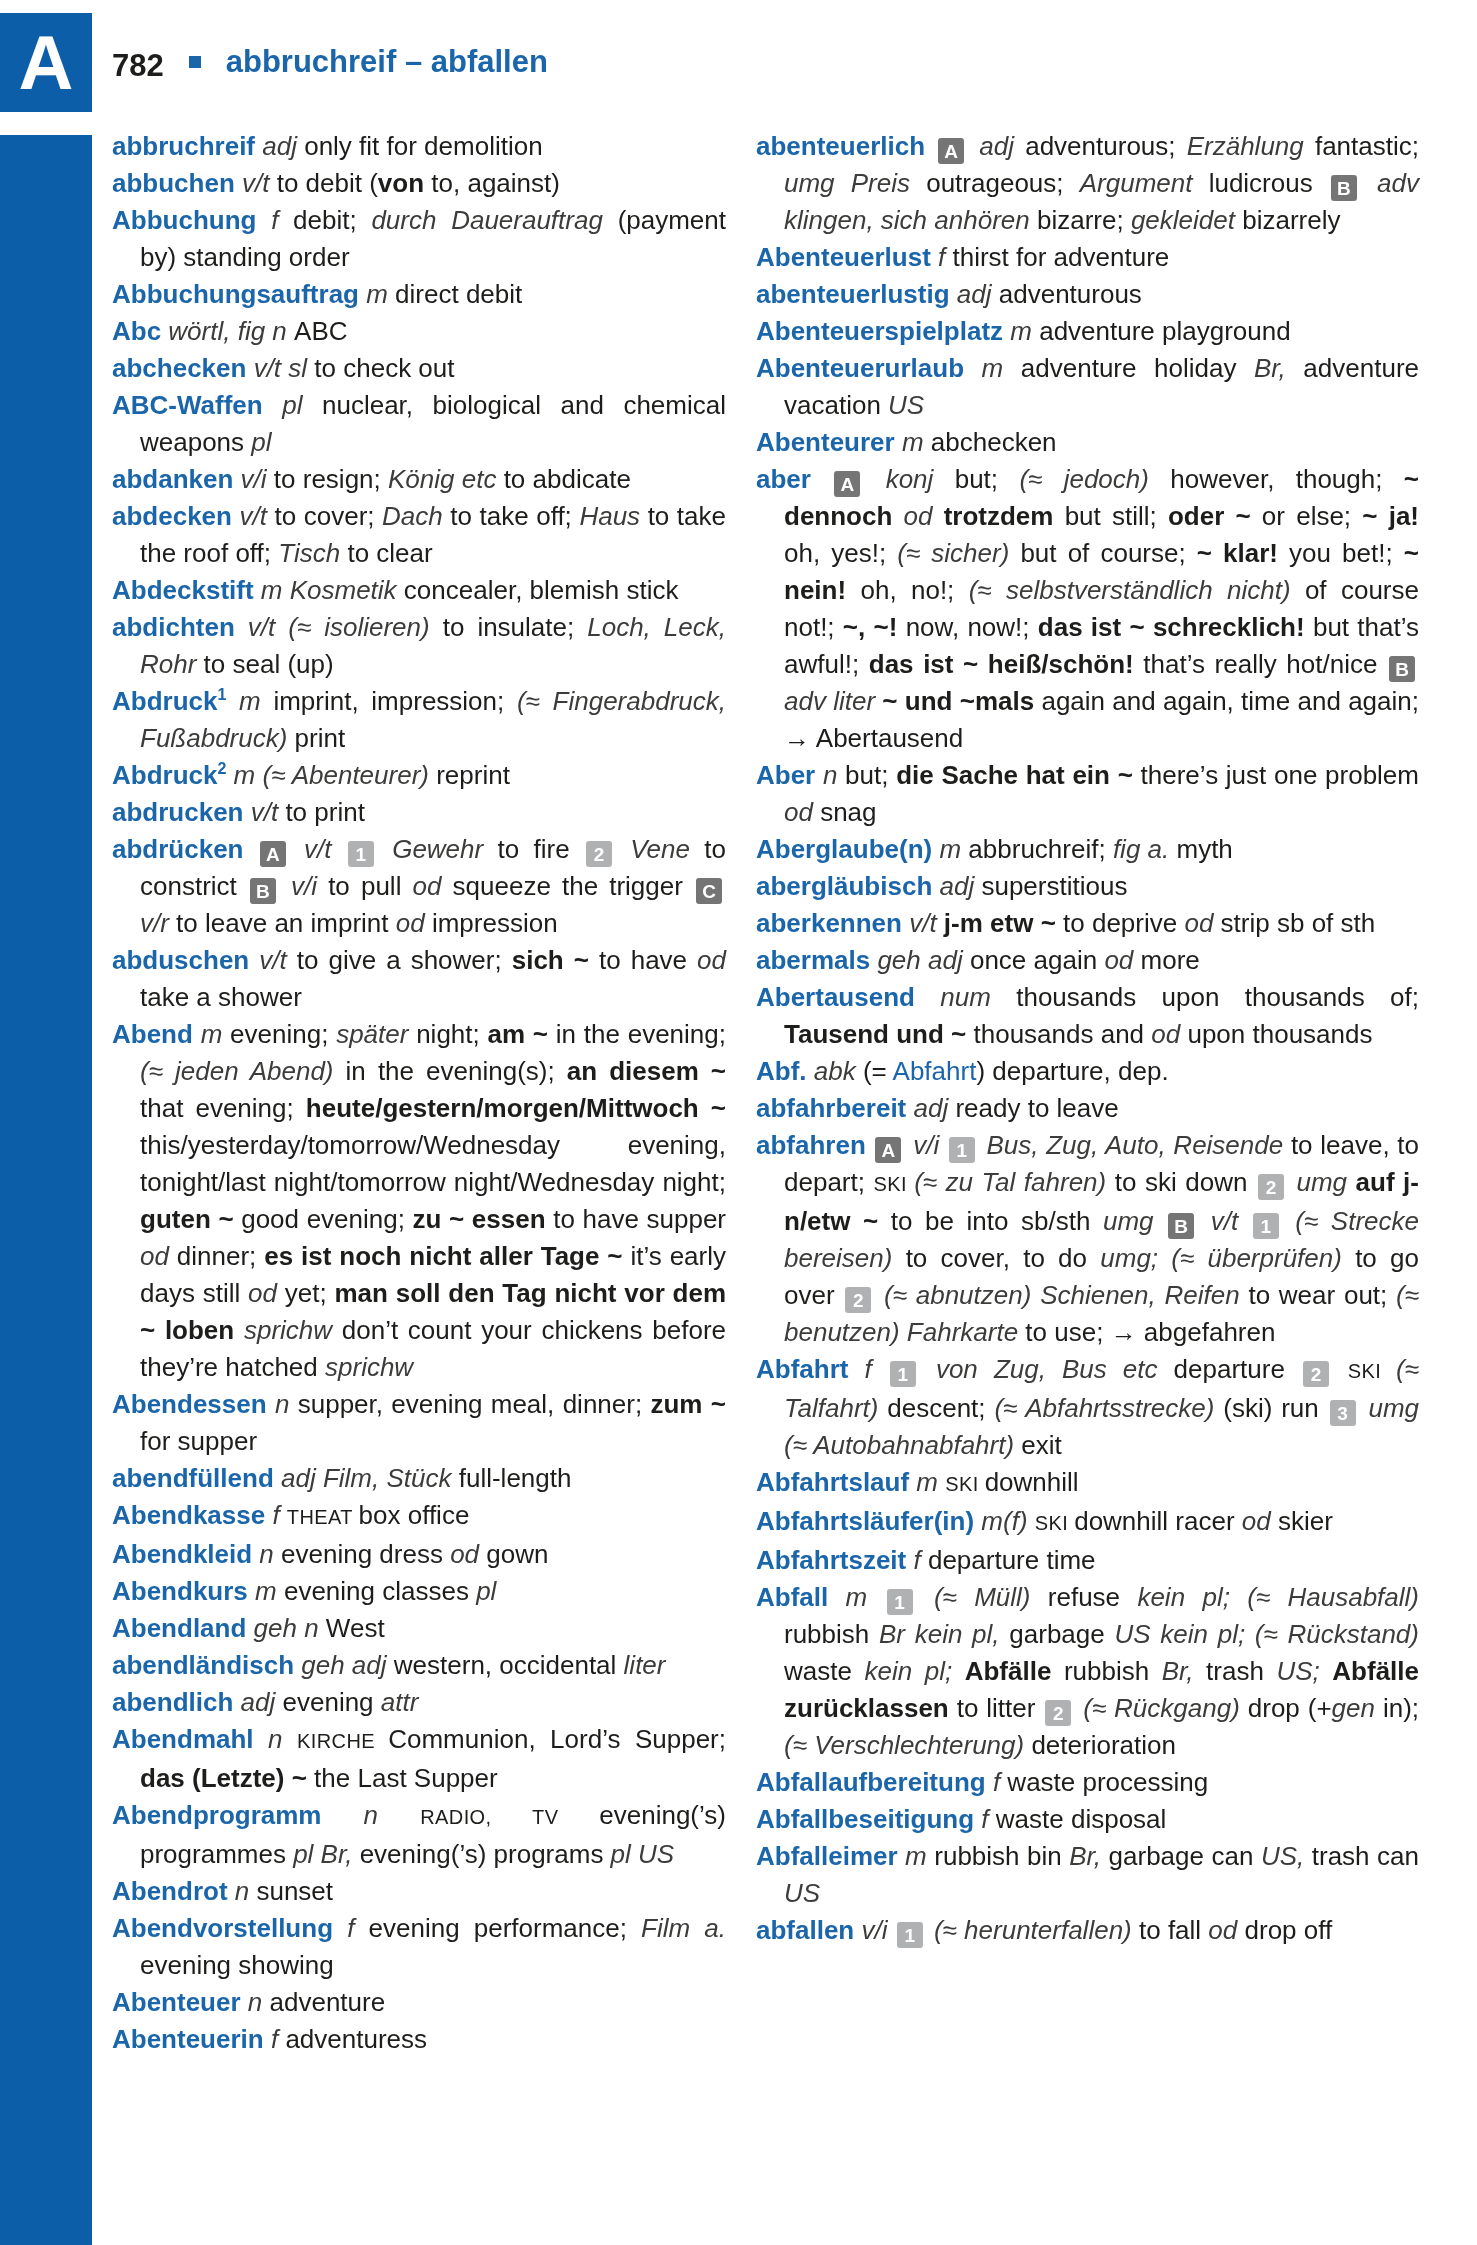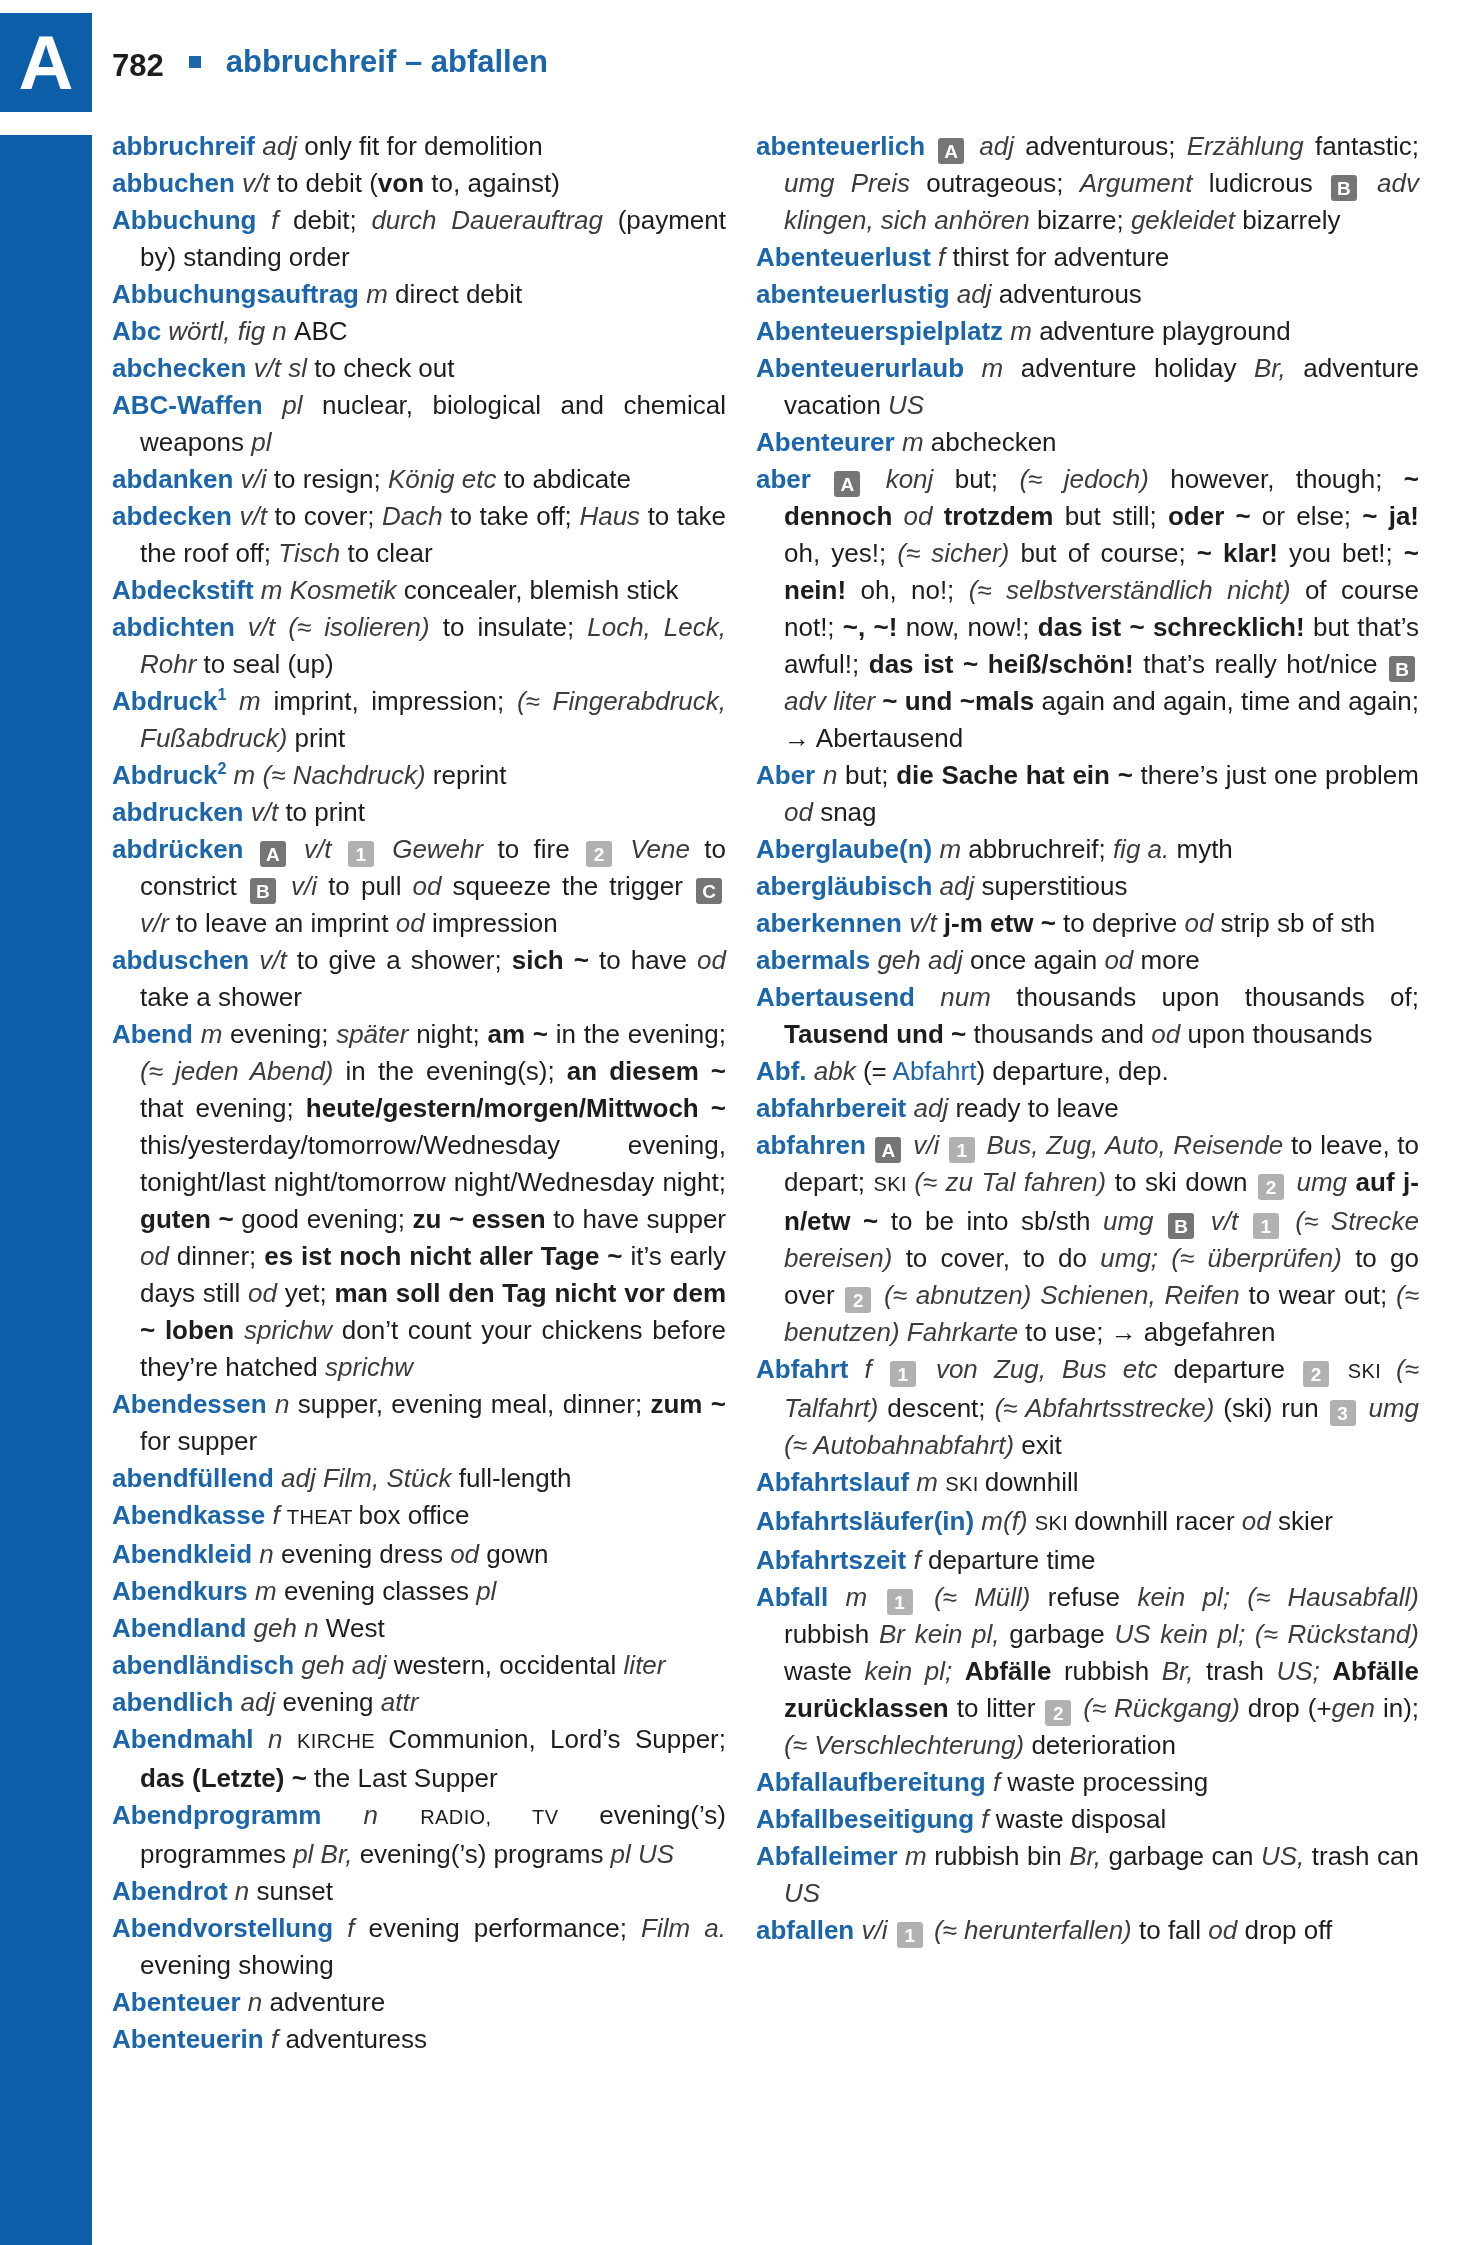--- a/index.html
+++ b/index.html
@@ -50,21 +50,21 @@
         <p class="entry"><span class="r-hw">Abbuchung </span><span class="r-it">f </span><span class="r-n">debit; </span><span class="r-it">durch Dauerauftrag </span><span class="r-n">(payment by) standing order</span></p>
         <p class="entry"><span class="r-hw">Abbuchungsauftrag </span><span class="r-it">m </span><span class="r-n">direct debit</span></p>
         <p class="entry"><span class="r-hw">Abc </span><span class="r-it">wörtl, fig n </span><span class="r-n">ABC</span></p>
         <p class="entry"><span class="r-hw">abchecken </span><span class="r-it">v/t sl </span><span class="r-n">to check out</span></p>
         <p class="entry"><span class="r-hw">ABC-Waffen </span><span class="r-it">pl </span><span class="r-n">nuclear, biological and chemical weapons </span><span class="r-it">pl</span></p>
         <p class="entry"><span class="r-hw">abdanken </span><span class="r-it">v/i </span><span class="r-n">to resign; </span><span class="r-it">König etc </span><span class="r-n">to abdicate</span></p>
         <p class="entry"><span class="r-hw">abdecken </span><span class="r-it">v/t </span><span class="r-n">to cover; </span><span class="r-it">Dach </span><span class="r-n">to take off; </span><span class="r-it">Haus </span><span class="r-n">to take the roof off; </span><span class="r-it">Tisch </span><span class="r-n">to clear</span></p>
         <p class="entry"><span class="r-hw">Abdeckstift </span><span class="r-it">m Kosmetik </span><span class="r-n">concealer, blemish stick</span></p>
         <p class="entry"><span class="r-hw">abdichten </span><span class="r-it">v/t </span><span class="r-it">(≈ isolieren) </span><span class="r-n">to insulate; </span><span class="r-it">Loch, Leck, Rohr </span><span class="r-n">to seal (up)</span></p>
         <p class="entry"><span class="r-hw">Abdruck</span><span class="r-sup">1</span><span class="r-it"> m </span><span class="r-n">imprint, impression; </span><span class="r-it">(≈ Fingerabdruck, Fußabdruck) </span><span class="r-n">print</span></p>
-        <p class="entry"><span class="r-hw">Abdruck</span><span class="r-sup">2</span><span class="r-it"> m </span><span class="r-it">(≈ Nachdruck) </span><span class="r-n">reprint</span></p>
+        <p class="entry"><span class="r-hw">Abdruck</span><span class="r-sup">2</span><span class="r-it"> m </span><span class="r-it">(≈ Abenteurer) </span><span class="r-n">reprint</span></p>
         <p class="entry"><span class="r-hw">abdrucken </span><span class="r-it">v/t </span><span class="r-n">to print</span></p>
         <p class="entry"><span class="r-hw">abdrücken </span><span class="box r-boxA">A</span><span class="r-it"> v/t </span><span class="box r-boxN">1</span><span class="r-it"> Gewehr </span><span class="r-n">to fire </span><span class="box r-boxN">2</span><span class="r-it"> Vene </span><span class="r-n">to constrict </span><span class="box r-boxA">B</span><span class="r-it"> v/i </span><span class="r-n">to pull </span><span class="r-it">od </span><span class="r-n">squeeze the trigger </span><span class="box r-boxA">C</span><span class="r-it"> v/r </span><span class="r-n">to leave an imprint </span><span class="r-it">od </span><span class="r-n">impression</span></p>
         <p class="entry"><span class="r-hw">abduschen </span><span class="r-it">v/t </span><span class="r-n">to give a shower; </span><span class="r-b">sich ~ </span><span class="r-n">to have </span><span class="r-it">od </span><span class="r-n">take a shower</span></p>
         <p class="entry"><span class="r-hw">Abend </span><span class="r-it">m </span><span class="r-n">evening; </span><span class="r-it">später </span><span class="r-n">night; </span><span class="r-b">am ~ </span><span class="r-n">in the evening; </span><span class="r-it">(≈ jeden Abend) </span><span class="r-n">in the evening(s); </span><span class="r-b">an diesem ~ </span><span class="r-n">that evening; </span><span class="r-b">heute/gestern/morgen/Mittwoch ~ </span><span class="r-n">this/yesterday/tomorrow/Wednesday evening, tonight/last night/tomorrow night/Wednesday night; </span><span class="r-b">guten ~ </span><span class="r-n">good evening; </span><span class="r-b">zu ~ essen </span><span class="r-n">to have supper </span><span class="r-it">od </span><span class="r-n">dinner; </span><span class="r-b">es ist noch nicht aller Tage ~ </span><span class="r-n">it’s early days still </span><span class="r-it">od </span><span class="r-n">yet; </span><span class="r-b">man soll den Tag nicht vor dem ~ loben </span><span class="r-it">sprichw </span><span class="r-n">don’t count your chickens before they’re hatched </span><span class="r-it">sprichw</span></p>
         <p class="entry"><span class="r-hw">Abendessen </span><span class="r-it">n </span><span class="r-n">supper, evening meal, dinner; </span><span class="r-b">zum ~ </span><span class="r-n">for supper</span></p>
         <p class="entry"><span class="r-hw">abendfüllend </span><span class="r-it">adj Film, Stück </span><span class="r-n">full-length</span></p>
         <p class="entry"><span class="r-hw">Abendkasse </span><span class="r-it">f </span><span class="r-sc">THEAT </span><span class="r-n">box office</span></p>
         <p class="entry"><span class="r-hw">Abendkleid </span><span class="r-it">n </span><span class="r-n">evening dress </span><span class="r-it">od </span><span class="r-n">gown</span></p>
         <p class="entry"><span class="r-hw">Abendkurs </span><span class="r-it">m </span><span class="r-n">evening classes </span><span class="r-it">pl</span></p>
         <p class="entry"><span class="r-hw">Abendland </span><span class="r-it">geh n </span><span class="r-n">West</span></p>

